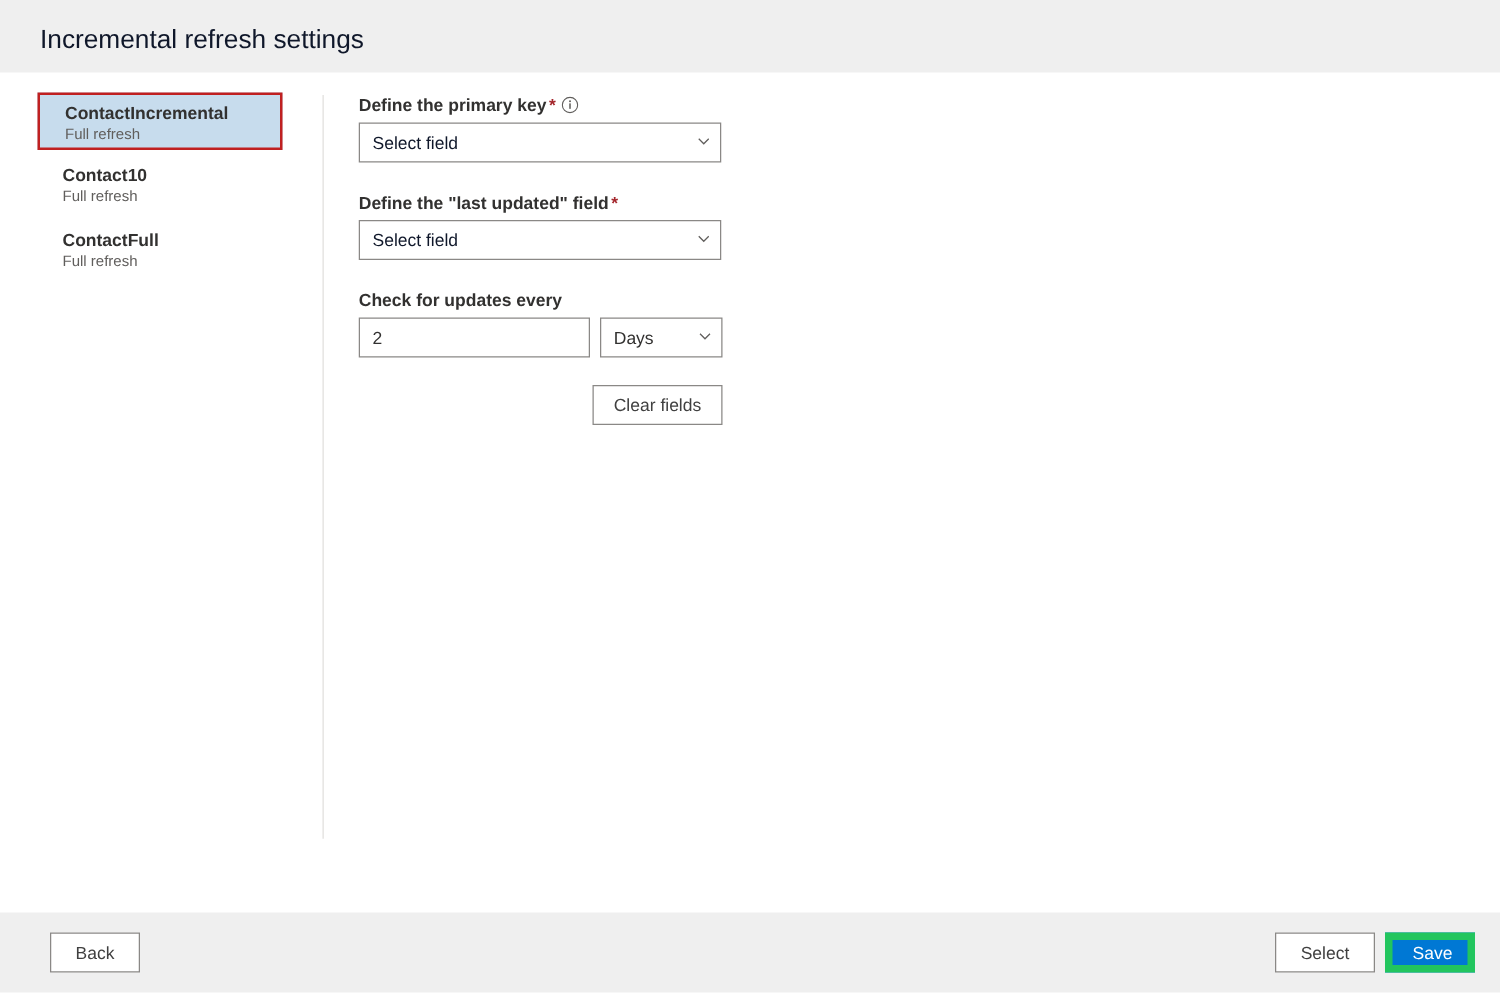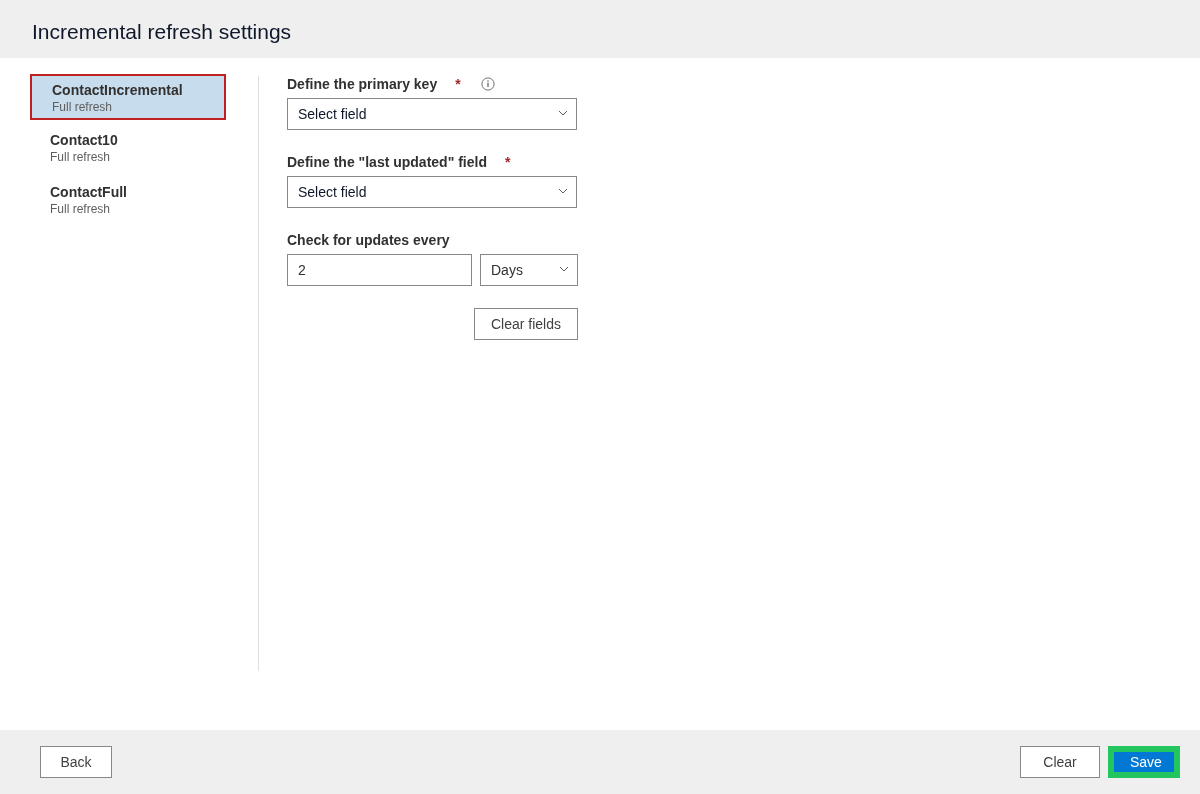--- a/index.html
+++ b/index.html
@@ -76,21 +76,21 @@
     .form-group {
       margin-bottom: 24px;
     }
     .form-label {
       font-weight: 600;
       font-size: 14px;
       color: #323130;
       margin-bottom: 6px;
       display: flex;
       align-items: center;
-      gap: 16px;
+      gap: 0;
     }
     .required {
       color: #a4262c;
       margin-left: 2px;
     }
     .info-icon {
       display: inline-flex;
       align-items: center;
       margin-left: 4px;
     }
@@ -277,16 +277,16 @@
         </div>
       </div>
 
     </div>
   </div>
 </div>
 
 <div class="footer">
   <button class="btn btn-back">Back</button>
   <div class="footer-right">
-    <button class="btn btn-cancel">Clear</button>
+    <button class="btn btn-cancel">Select</button>
     <button class="btn btn-primary btn-save">Save</button>
   </div>
 </div>
 
 </body></html>

